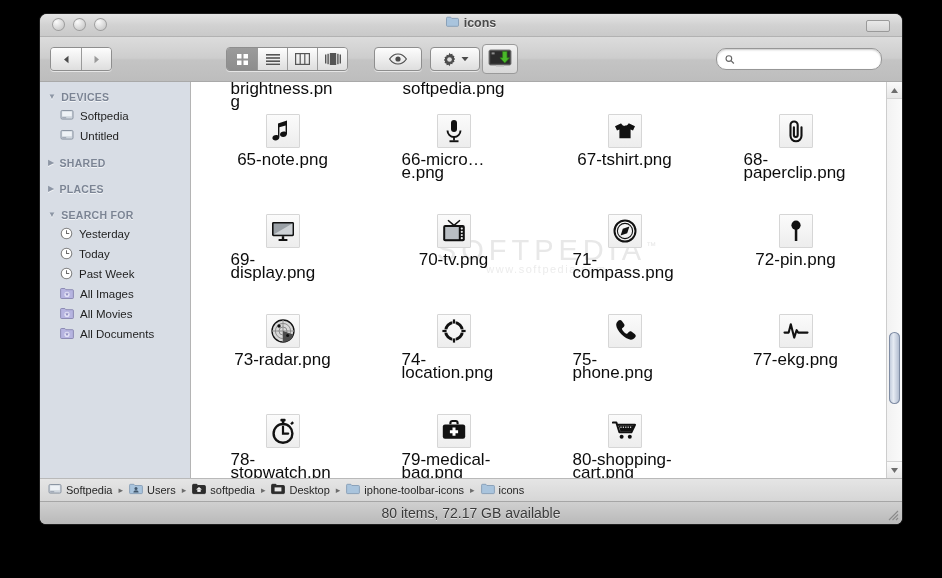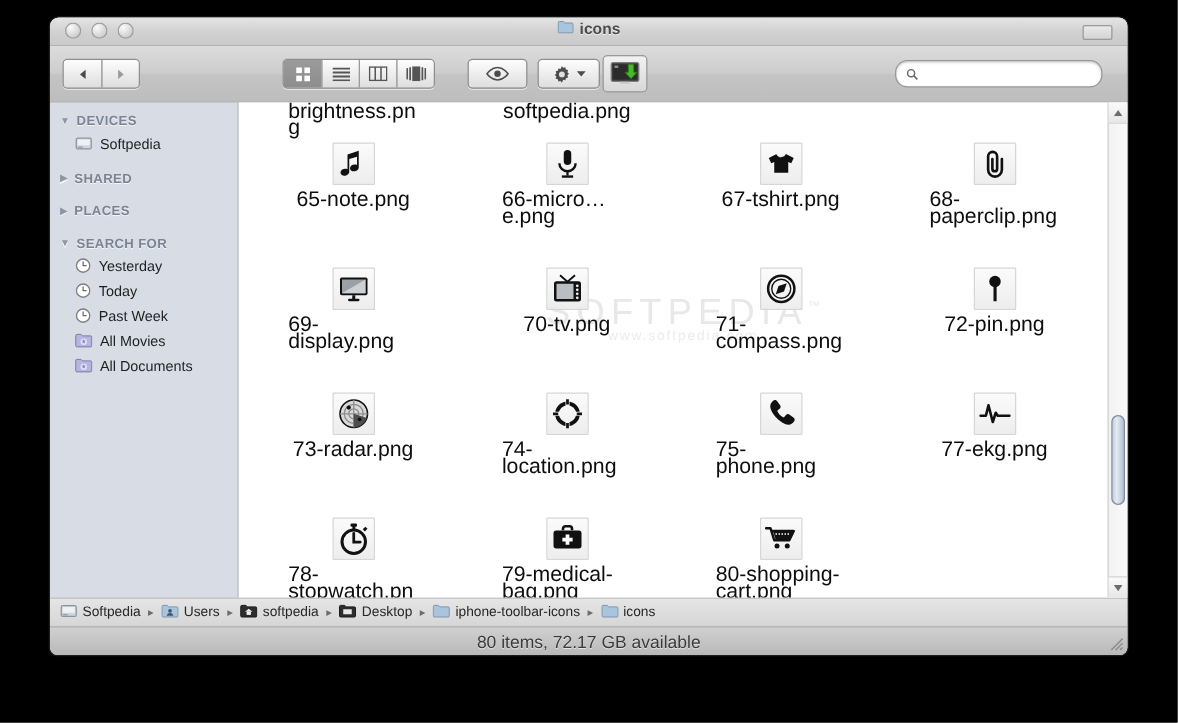--- a/index.html
+++ b/index.html
@@ -285,20 +285,28 @@
           <span>DEVICES</span>
         </div>
         <div class="sb-item">
           <span><svg width="14" height="14" viewBox="0 0 14 14">
               <rect x="1" y="2.5" width="12" height="8.6" rx="1.2" fill="#cfd6de" stroke="#8b95a2"></rect>
               <rect x="2.2" y="3.6" width="9.6" height="4.6" fill="#eef2f6"></rect>
               <rect x="2.2" y="9.2" width="4" height="1.1" fill="#97a1ae"></rect>
             </svg></span>
           <span>Softpedia</span>
         </div>
+        <div class="sb-item">
+          <span><svg width="14" height="14" viewBox="0 0 14 14">
+              <rect x="1" y="2.5" width="12" height="8.6" rx="1.2" fill="#cfd6de" stroke="#8b95a2"></rect>
+              <rect x="2.2" y="3.6" width="9.6" height="4.6" fill="#eef2f6"></rect>
+              <rect x="2.2" y="9.2" width="4" height="1.1" fill="#97a1ae"></rect>
+            </svg></span>
+          <span>Untitled</span>
+        </div>
         <div class="sb-gap"></div>
         <div class="sb-head">
           <span class="tri">▶</span>
           <span>SHARED</span>
         </div>
         <div class="sb-gap"></div>
         <div class="sb-head">
           <span class="tri">▶</span>
           <span>PLACES</span>
         </div>
@@ -320,20 +328,28 @@
               <path d="M7 3.4V7h3" fill="none" stroke="#6a6a6a" stroke-width="1.1"></path>
             </svg></span>
           <span>Today</span>
         </div>
         <div class="sb-item">
           <span><svg width="13" height="13" viewBox="0 0 14 14">
               <circle cx="7" cy="7" r="5.7" fill="#fff" stroke="#7d7d7d" stroke-width="1.1"></circle>
               <path d="M7 3.4V7h3" fill="none" stroke="#6a6a6a" stroke-width="1.1"></path>
             </svg></span>
           <span>Past Week</span>
+        </div>
+        <div class="sb-item">
+          <span><svg width="14" height="13" viewBox="0 0 14 13">
+              <path d="M0.6 2.4a.9.9 0 01.9-.9h3.3l1.1 1.2h6.6a.9.9 0 01.9.9v7a.9.9 0 01-.9.9H1.5a.9.9 0 01-.9-.9z" fill="#b6b4e0" stroke="#7d7ba8" stroke-width=".8"></path>
+              <circle cx="7" cy="7.4" r="2.6" fill="#e3e2f5"></circle>
+              <path d="M7 5.2l.5 1.2 1.3.1-1 .9.3 1.3L7 8.1l-1.1.6.3-1.3-1-.9 1.3-.1z" fill="#8f8dc0"></path>
+            </svg></span>
+          <span>All Images</span>
         </div>
         <div class="sb-item">
           <span><svg width="14" height="13" viewBox="0 0 14 13">
               <path d="M0.6 2.4a.9.9 0 01.9-.9h3.3l1.1 1.2h6.6a.9.9 0 01.9.9v7a.9.9 0 01-.9.9H1.5a.9.9 0 01-.9-.9z" fill="#b6b4e0" stroke="#7d7ba8" stroke-width=".8"></path>
               <circle cx="7" cy="7.4" r="2.6" fill="#e3e2f5"></circle>
               <path d="M7 5.2l.5 1.2 1.3.1-1 .9.3 1.3L7 8.1l-1.1.6.3-1.3-1-.9 1.3-.1z" fill="#8f8dc0"></path>
             </svg></span>
           <span>All Movies</span>
         </div>
         <div class="sb-item">

